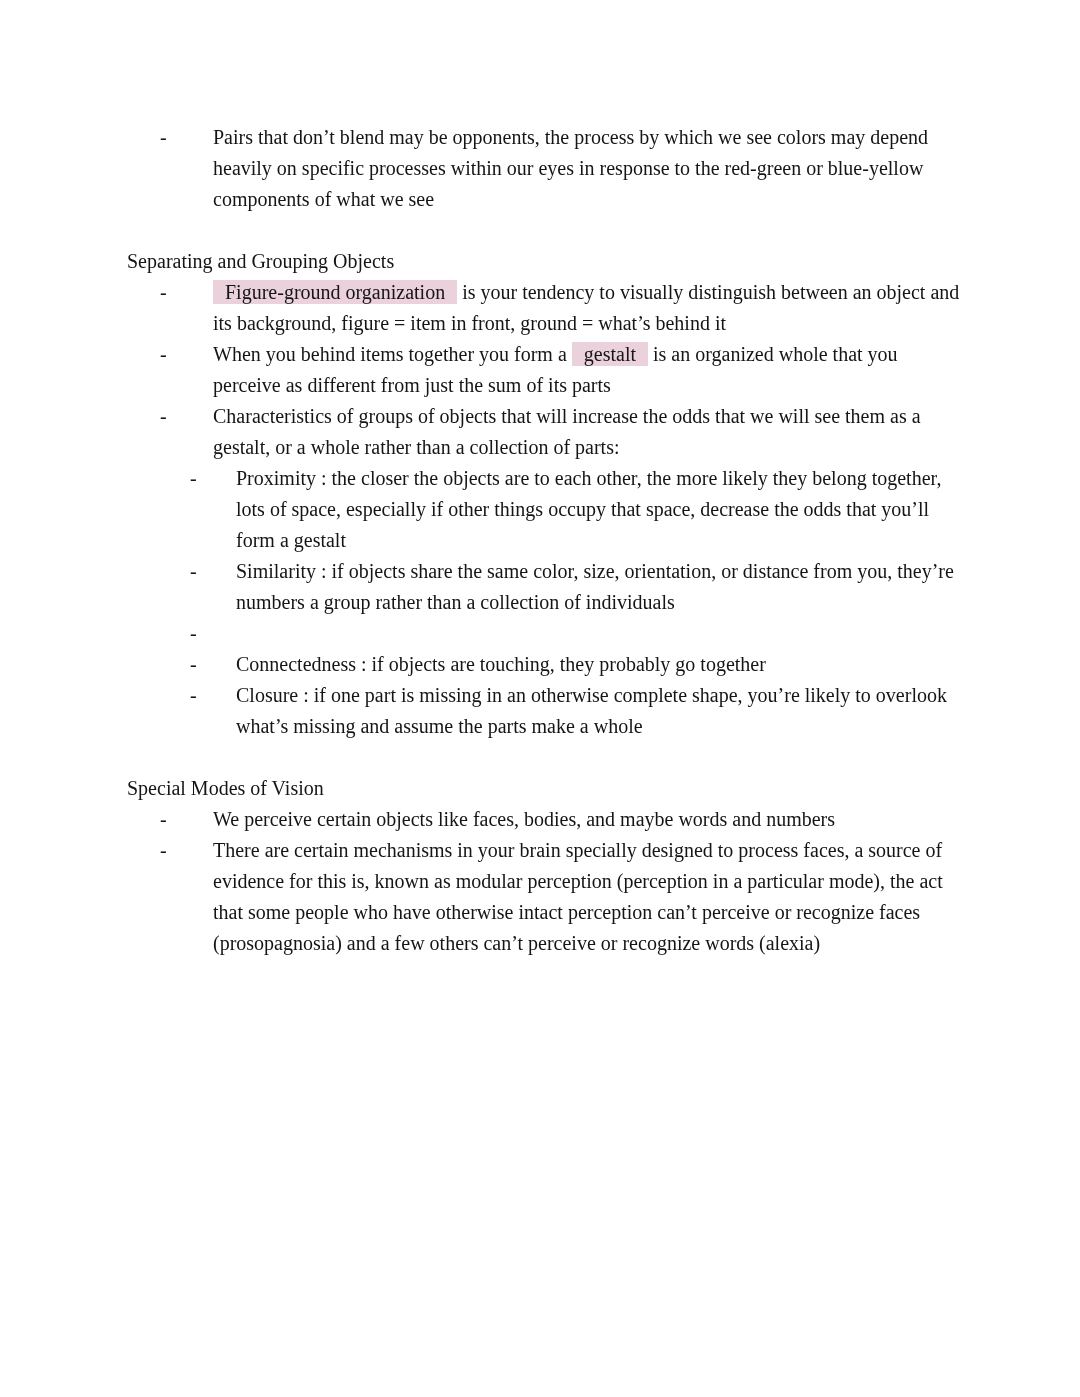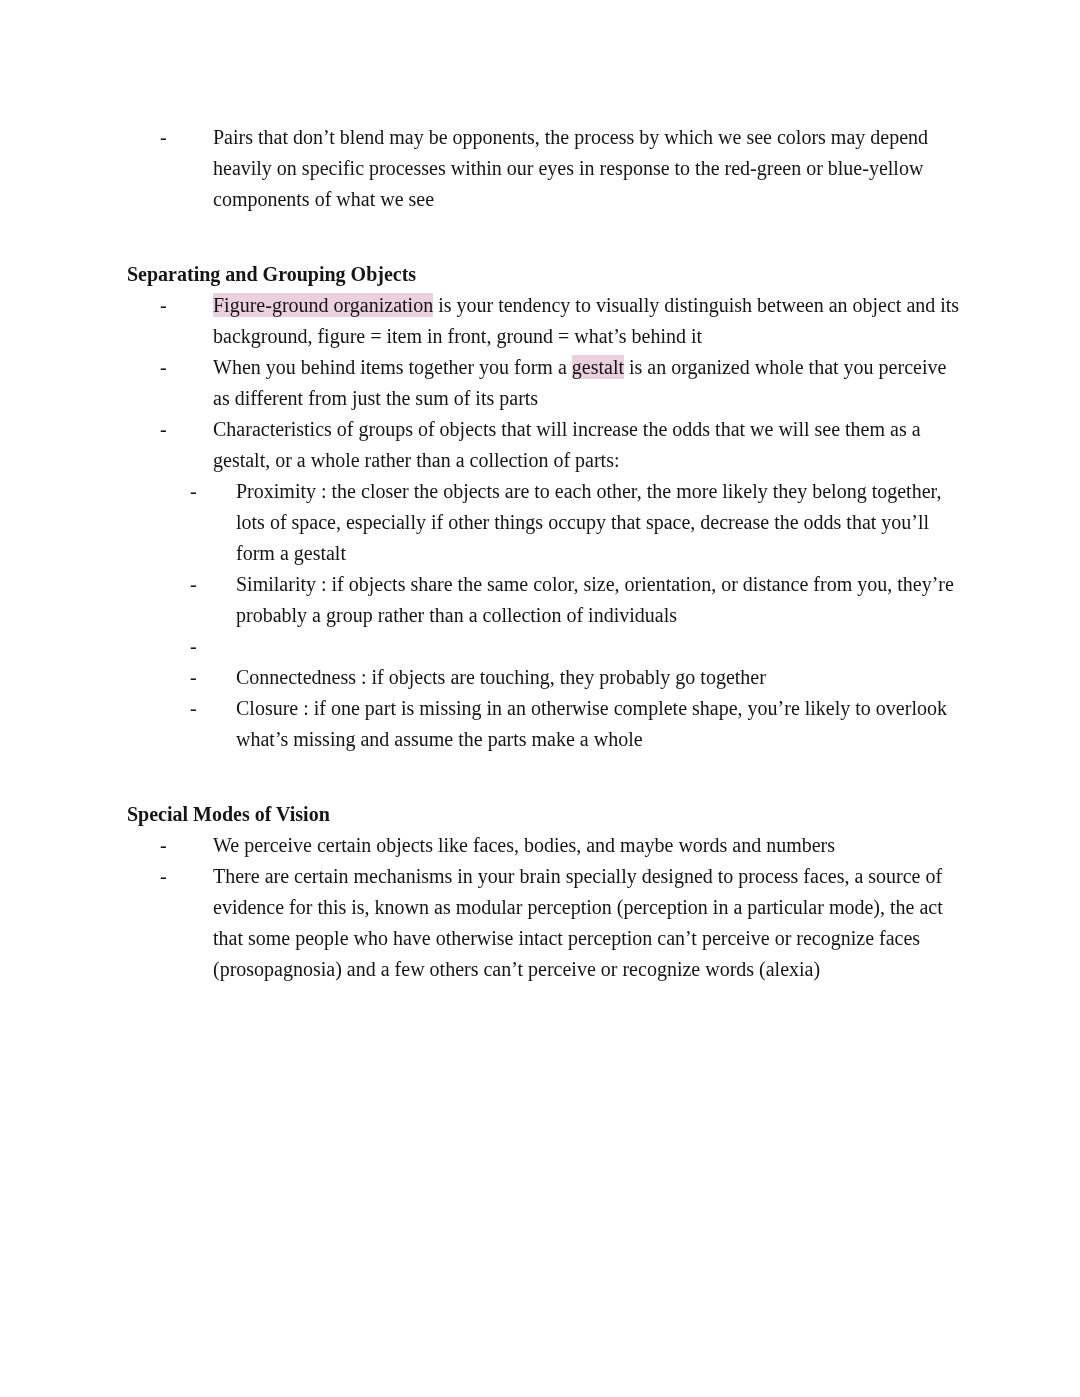--- a/index.html
+++ b/index.html
@@ -19,42 +19,42 @@
     height: 1397px;
     background: #ffffff;
     box-sizing: border-box;
   }
   .content {
     padding: 122px 118px 0 127px;
     font-size: 20px;
     line-height: 31px;
   }
   .heading {
-    font-weight: bold;
-    margin-top: 44px;
+    font-weight: normal;
+    margin-top: 31px;
   }
   .li {
     display: flex;
     align-items: flex-start;
   }
   .li .marker {
     flex: 0 0 auto;
     display: inline-block;
   }
   .li .text {
     flex: 1 1 auto;
     margin-left: 23px;
   }
   .level1 { padding-left: 33px; }
   .level1 .marker { width: 30px; }
   .level2 { padding-left: 63px; }
   .level2 .marker { width: 23px; }
   .hl {
     background: var(--hl-color, #ead1dc);
-    padding: 1px 0;
+    padding: 1px 12px;
   }
 </style>
 </head>
 <body style="background: rgb(255, 255, 255);">
 
 <div class="page">
   <div class="content" id="doc-content">
       <div class="li level1">
         <span class="marker">-</span>
         <span class="text"><span>Pairs that don’t blend may be opponents, the process by which we see colors may depend heavily on specific processes within our eyes in response to the red-green or blue-yellow components of what we see</span></span>
@@ -71,21 +71,21 @@
       <div class="li level1">
         <span class="marker">-</span>
         <span class="text"><span>Characteristics of groups of objects that will increase the odds that we will see them as a gestalt, or a whole rather than a collection of parts:</span></span>
       </div>
       <div class="li level2">
         <span class="marker">-</span>
         <span class="text"><span>Proximity : the closer the objects are to each other, the more likely they belong together, lots of space, especially if other things occupy that space, decrease the odds that you’ll form a gestalt</span></span>
       </div>
       <div class="li level2">
         <span class="marker">-</span>
-        <span class="text"><span>Similarity : if objects share the same color, size, orientation, or distance from you, they’re probably a group rather than a collection of individuals</span></span>
+        <span class="text"><span>Similarity : if objects share the same color, size, orientation, or distance from you, they’re numbers a group rather than a collection of individuals</span></span>
       </div>
       <div class="li level2">
         <span class="marker">-</span>
       </div>
       <div class="li level2">
         <span class="marker">-</span>
         <span class="text"><span>Connectedness : if objects are touching, they probably go together</span></span>
       </div>
       <div class="li level2">
         <span class="marker">-</span>

